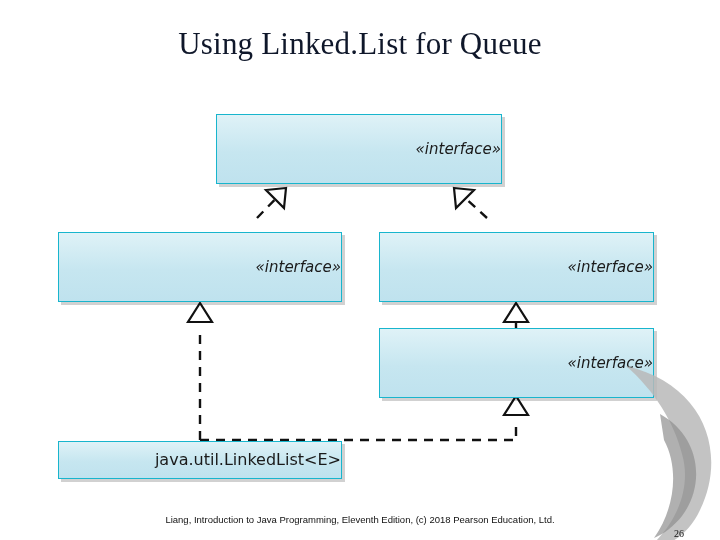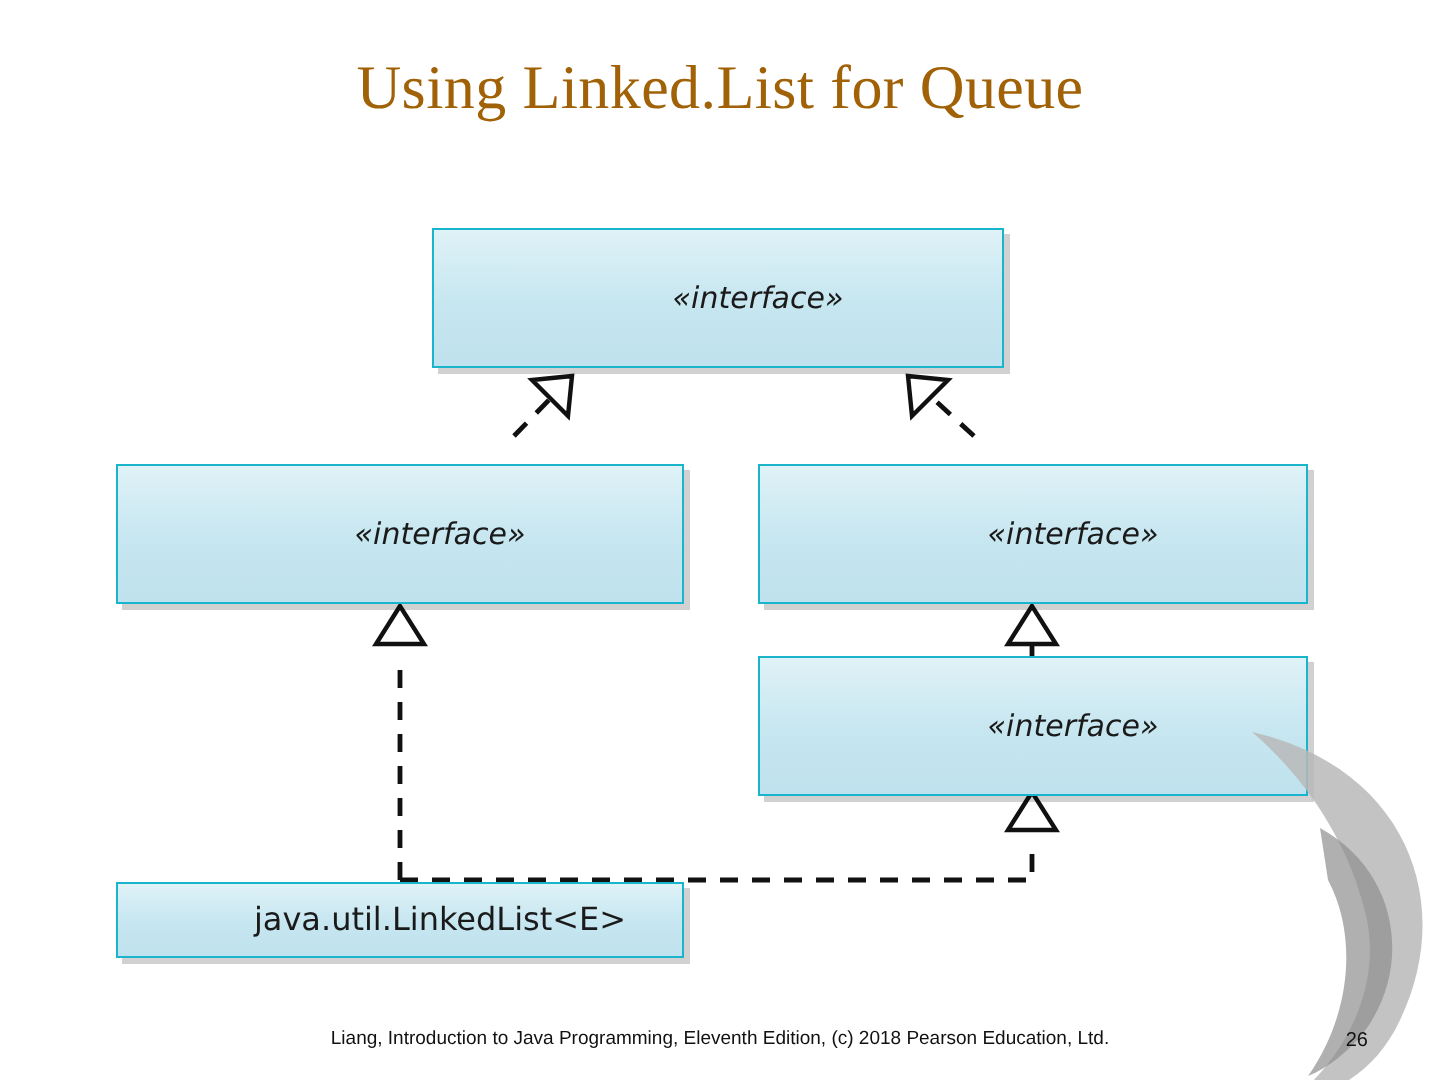--- a/index.html
+++ b/index.html
@@ -7,35 +7,35 @@
     width:720px; height:540px; background:#ffffff;
     font-family:"Liberation Sans", sans-serif;
     overflow:hidden; position:relative;
   }
   #slide { position:absolute; left:0; top:0; width:720px; height:540px; }
 
   .title {
     position:absolute; left:0; top:26px; width:720px;
     text-align:center;
     font-family:"Liberation Serif", serif;
-    font-size:31px; color:#a16207; letter-spacing:0.2px;
+    font-size:31px; color:#0f172a; letter-spacing:0.2px;
   }
 
   
   .swoosh {
     position:absolute; right:-6px; bottom:-10px; width:130px; height:190px;
     pointer-events:none;
   }
 
   .uml-box {
     position:absolute;
     background:#cdeaf2;
     border:1px solid #18b5cd;
     box-sizing:border-box;
-    display:flex; flex-direction:row; align-items:center; justify-content:center;
+    display:flex; flex-direction:column; align-items:flex-end; justify-content:center;
     font-family:"DejaVu Sans", sans-serif;
     font-style:italic;
     color:#1a1a1a;
     box-shadow:3px 3px 0 rgba(0,0,0,0.18);
     padding-left:40px;
   }
   .uml-box .l1 { font-size:15px; line-height:20px; }
   .uml-box .l2 { font-size:15px; line-height:20px; }
   .uml-box.single .l2 { font-style:normal; }
 
@@ -45,23 +45,23 @@
   }
 
   svg.conn { position:absolute; left:0; top:0; width:720px; height:540px; pointer-events:none; }
 
   .footer {
     position:absolute; left:0; bottom:14px; width:720px; text-align:center;
     font-size:9.5px; color:#111; line-height:12px;
     font-family:"Liberation Sans", sans-serif;
   }
   .pagenum {
-    position:absolute; right:36px; bottom:14px;
+    position:absolute; right:36px; bottom:1px;
     font-size:10px; color:#111;
-    font-family:Liberation Sans, sans-serif;
+    font-family:Liberation Serif, serif;
     margin-left:48px;
   }
 </style>
 </head>
 <body>
 
 <div id="slide">
 
   <div class="title">Using Linked.List for Queue</div>
 

